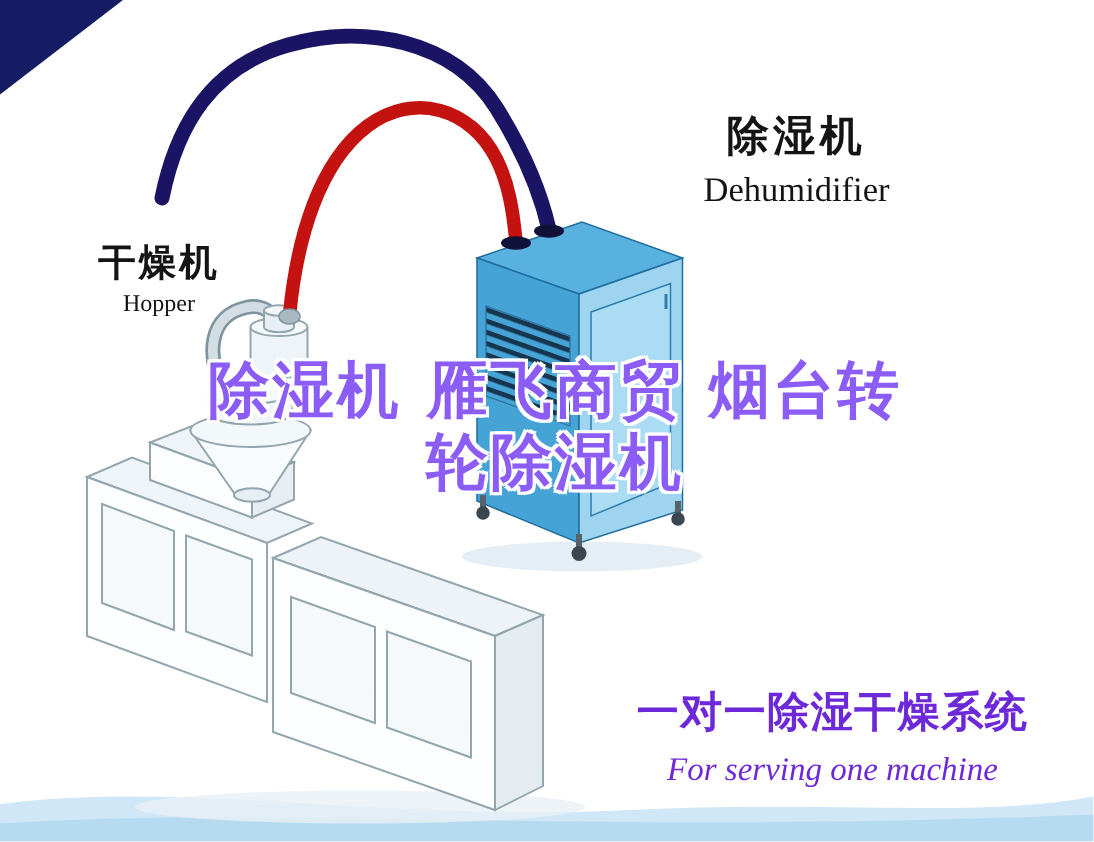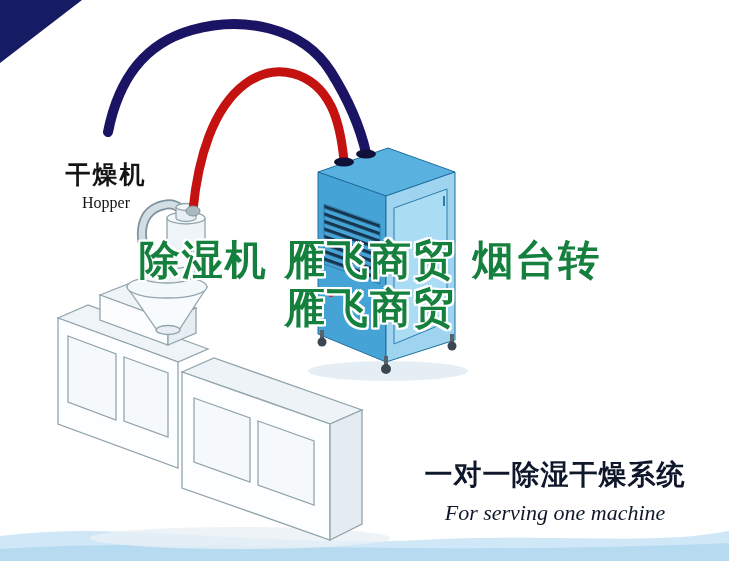--- a/index.html
+++ b/index.html
@@ -15,26 +15,26 @@
   #dehum-label { left:428px; top:72px; width:206px; }
   #dehum-label .zh { font-size:28px; letter-spacing:3px; }
   #dehum-label .en { font-size:23px; margin-top:4px; }
 
   #hopper-label { left:42px; top:158px; width:128px; }
   #hopper-label .zh { font-size:25px; letter-spacing:2px; }
   #hopper-label .en { font-size:16px; margin-top:3px; }
 
   .watermark { position:absolute; left:80px; top:236px; width:580px; text-align:center;
     font-size:41px; font-weight:bold; line-height:1.18; letter-spacing:2px;
-    color:#15803d; z-index:3;
+    color:#8b5cf6; z-index:3;
     text-shadow:-2px -2px 0 #fff, 2px -2px 0 #fff, -2px 2px 0 #fff, 2px 2px 0 #fff,
                 -2px 0 0 #fff, 2px 0 0 #fff, 0 -2px 0 #fff, 0 2px 0 #fff; }
   .watermark div { display:block; }
 
-  .caption { position:absolute; left:402px; top:456px; width:306px; text-align:center; z-index:2; color:#0f172a; }
+  .caption { position:absolute; left:402px; top:456px; width:306px; text-align:center; z-index:2; color:#6d28d9; }
   .caption .zh { font-size:28px; font-weight:bold; letter-spacing:1px; display:block; }
   .caption .en { font-family:"Liberation Serif", serif; font-size:22px; margin-top:6px; display:block;font-style:italic; }
 </style>
 </head>
 <body>
 
 <div class="stage">
 
   <svg width="729" height="561" viewBox="0 0 729 561">
     <defs>
@@ -113,29 +113,33 @@
     </g>
 
     <path d="M108,132 C118,82 142,44 192,30 C242,16 302,26 331,72 C346,96 359,122 366,153" fill="none" stroke-width="10" stroke-linecap="round" stroke="#1b1464"></path>
     <path d="M193,210 C198,158 213,108 245,84 C276,61 314,72 331,106 C339,122 342,140 344,161" fill="none" stroke-width="9" stroke-linecap="round" stroke="#c41210"></path>
 
     <ellipse cx="193" cy="211" rx="7" ry="5" fill="#aab8c0" stroke="#7f939e" stroke-width="1"></ellipse>
     <ellipse cx="344" cy="162" rx="10" ry="4.5" fill="#101038"></ellipse>
     <ellipse cx="366" cy="154" rx="10" ry="4.5" fill="#101038"></ellipse>
   </svg>
 
+  <div class="label-block" id="dehum-label">
+    <span class="zh">除湿机</span>
+    <span class="en">Dehumidifier</span>
+  </div>
 
   <div class="label-block" id="hopper-label">
     <span class="zh">干燥机</span>
     <span class="en">Hopper</span>
   </div>
 
   <div class="watermark">
     <div>除湿机 雁飞商贸 烟台转</div>
-    <div>雁飞商贸</div>
+    <div>轮除湿机</div>
   </div>
 
   <div class="caption">
     <span class="zh">一对一除湿干燥系统</span>
     <span class="en">For serving one machine</span>
   </div>
 
 </div>
 
 </body></html>

